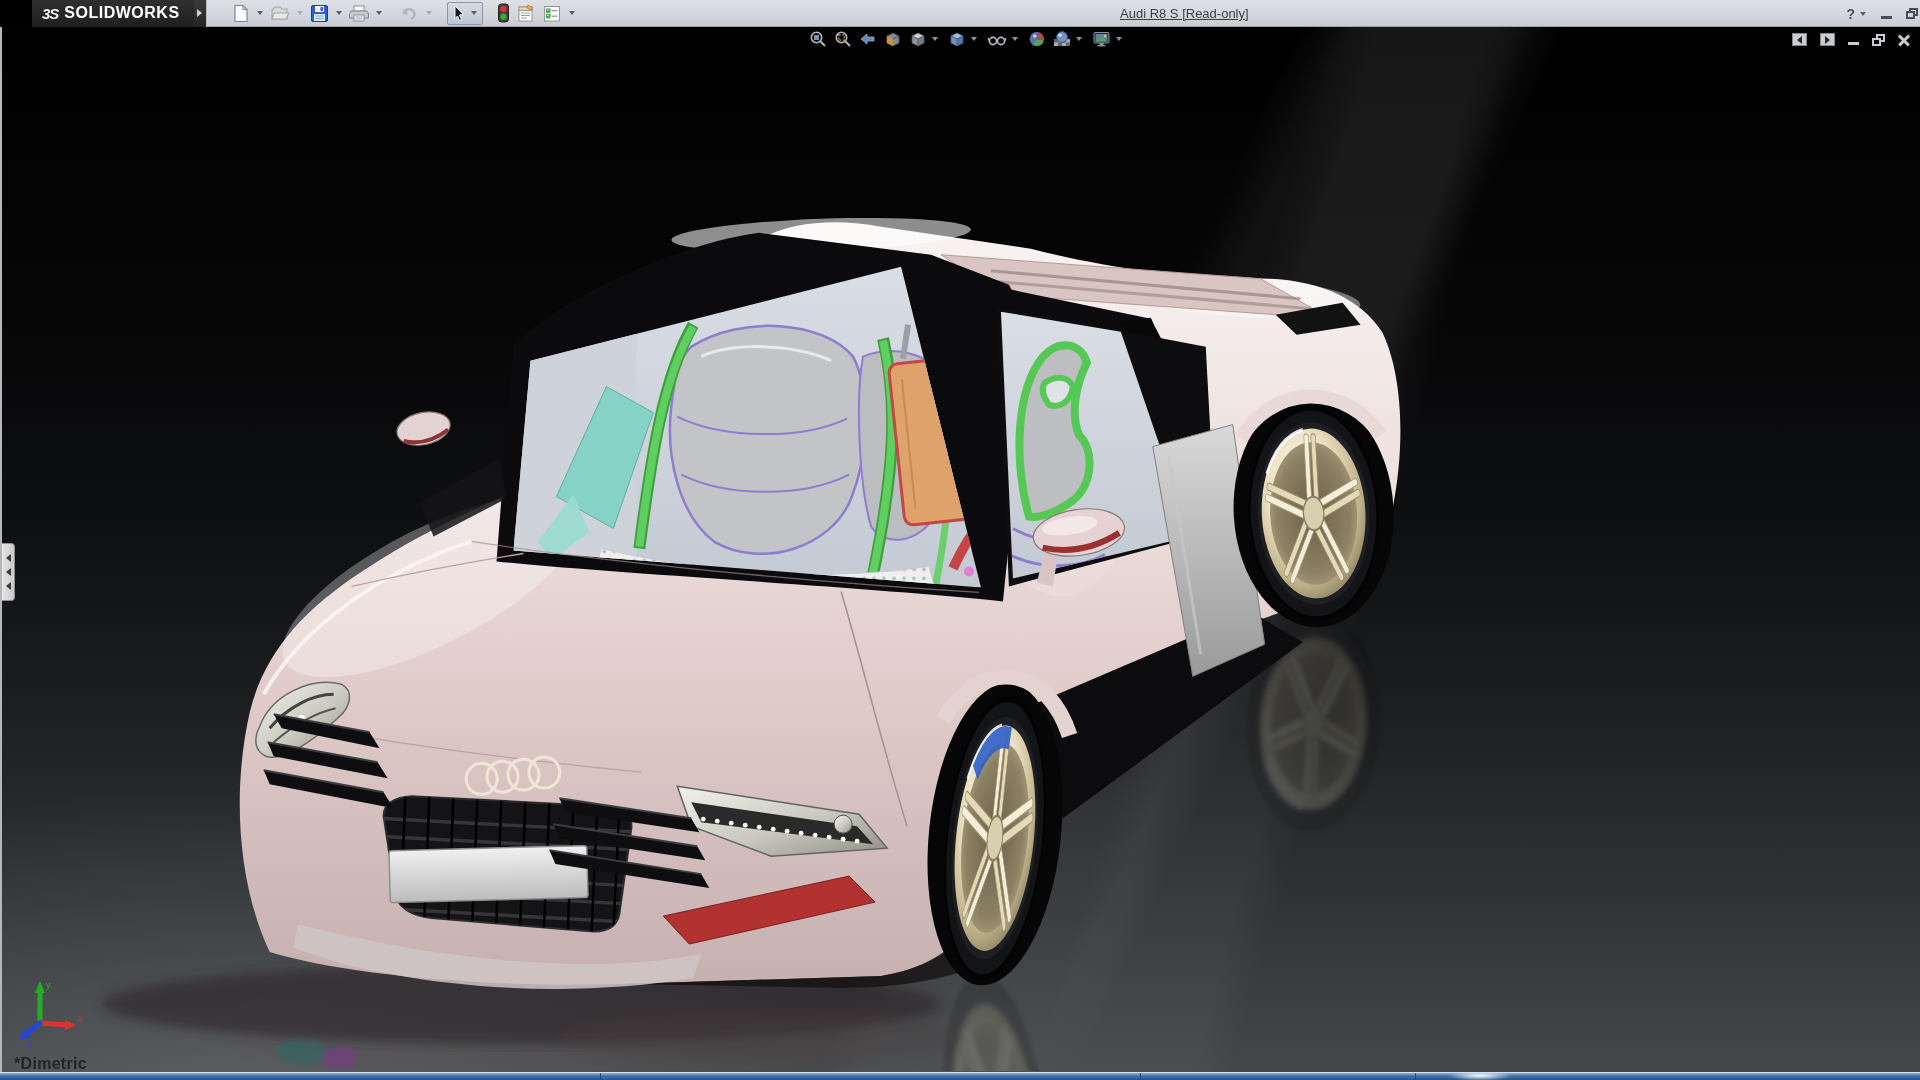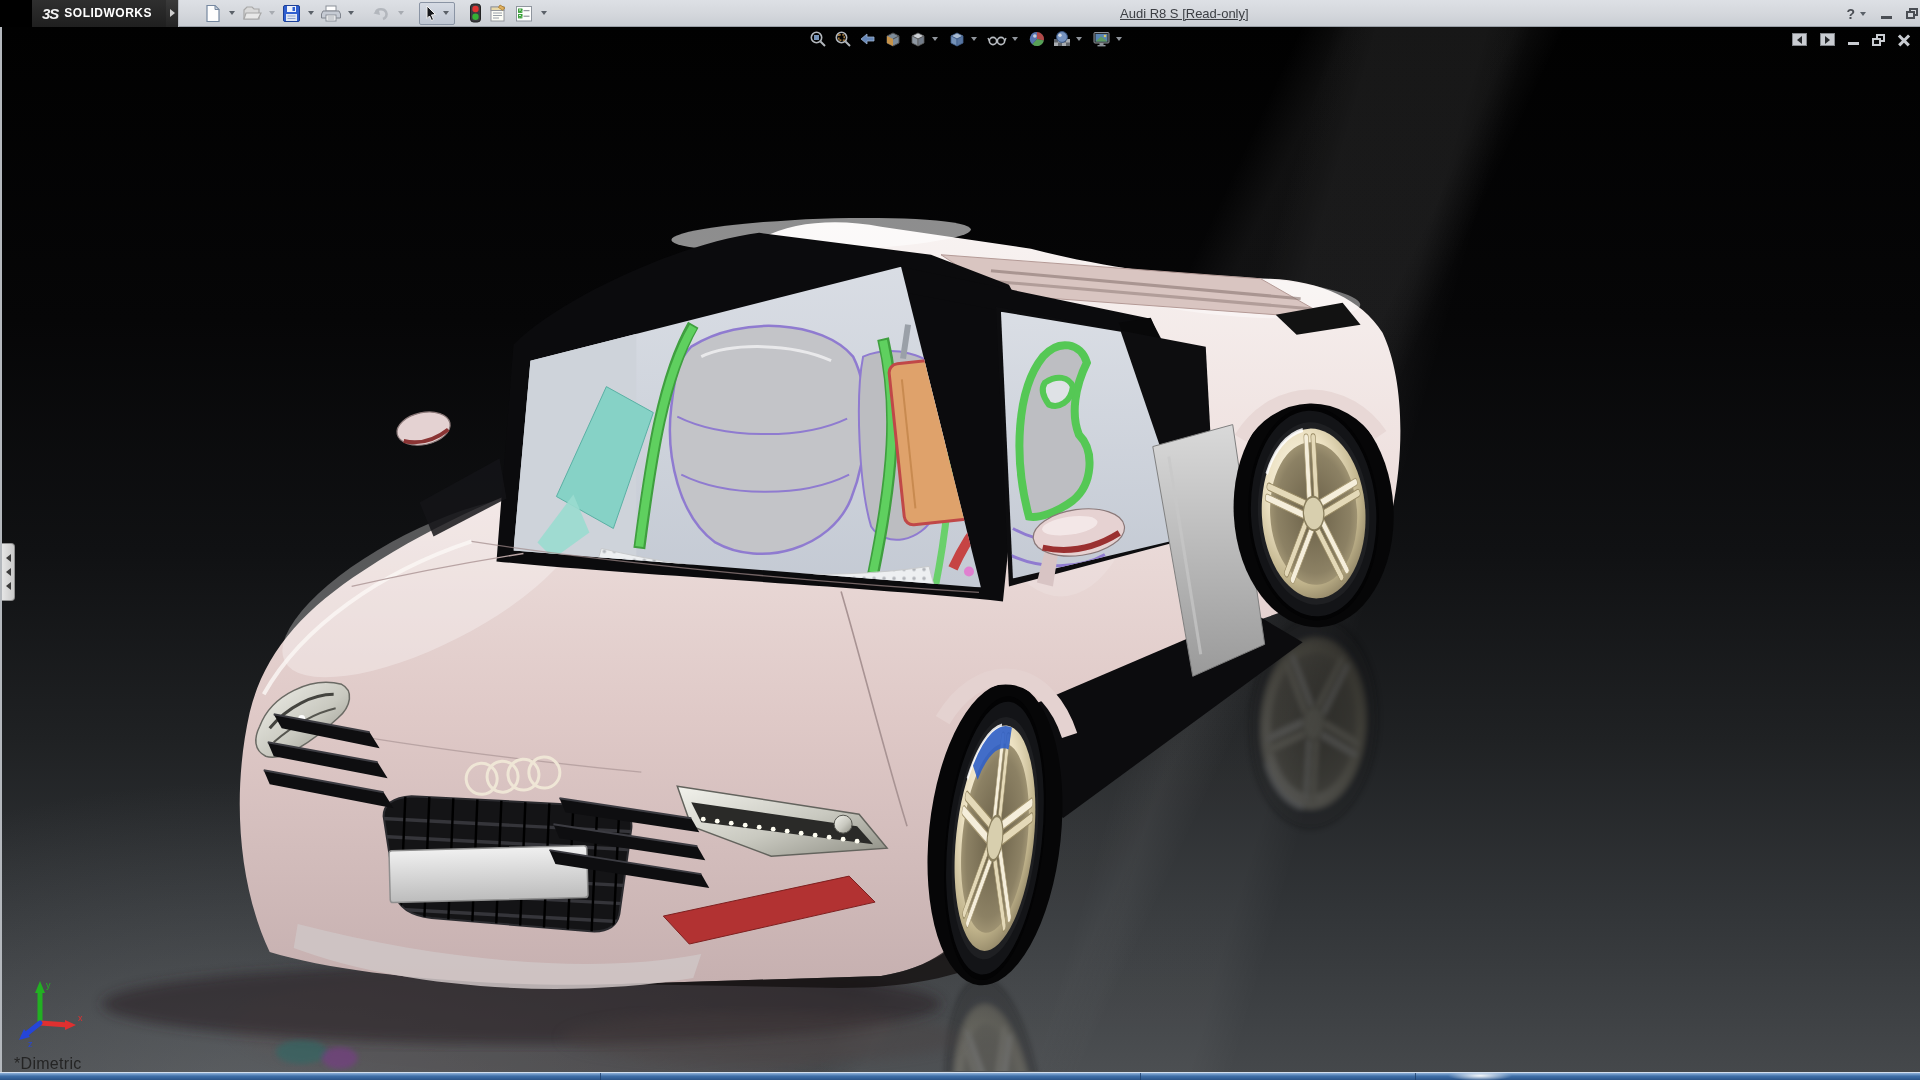--- a/index.html
+++ b/index.html
@@ -10,21 +10,21 @@
   .titlebar{
     position:absolute; top:0; left:0; width:1920px; height:27px;
     background:linear-gradient(180deg,#dde0e5 0%,#d4d7dc 55%,#c9cdd3 100%);
     border-bottom:1px solid #9aa0a8; display:flex; align-items:center; z-index:50;margin-left:32px;
   }
   .logo-block{
     height:27px; background:linear-gradient(180deg,#2f2f2f,#1f1f1f);
     display:flex; align-items:center; padding:0 14px 0 10px; color:#fff; gap:6px;
   }
   .brand-mark{ font-style:italic; font-weight:bold; font-size:15px; letter-spacing:-1px; color:#f2f2f2;}
-  .brand-name{ font-weight:bold; font-size:12px; letter-spacing:.5px; color:#fff;}
+  .brand-name{ font-weight:bold; font-size:16px; letter-spacing:.5px; color:#fff;}
   .flyout{
     width:13px; height:27px; background:linear-gradient(180deg,#3a3a3a,#242424);
     display:flex;align-items:center;justify-content:center; border-right:1px solid #b8bcc2;
   }
   .flyout .tri{ width:0;height:0;border-top:4px solid transparent;border-bottom:4px solid transparent;border-left:5px solid #cfcfcf;}
   .tb-icons{ display:flex; align-items:center; gap:2px; padding-left:22px; }
   .tb-item{ display:flex; align-items:center; height:23px; padding:0 2px; border-radius:2px; }
   .tb-item svg{ display:block; }
   .tb-item.pressed{ background:linear-gradient(180deg,#d6dbe4,#bfc6d2); border:1px solid #8a94a4; }
   .dd{ width:0;height:0;border-left:3.5px solid transparent;border-right:3.5px solid transparent;border-top:4px solid #5a6068; margin:0 3px;}
@@ -74,21 +74,21 @@
 
   
   .splitter{
     position:absolute; left:0; top:516px; width:13px; height:58px;
     background:linear-gradient(90deg,#e6e6e6,#c9c9c9); border:1px solid #8f8f8f; border-left:none;
     border-radius:0 4px 4px 0; display:flex; flex-direction:column; align-items:center; justify-content:center; gap:6px; z-index:20;
   }
   .splitter .arr{ width:0;height:0;border-top:4px solid transparent;border-bottom:4px solid transparent;border-right:5px solid #3a3a3a;}
 
   
-  .view-label{ position:absolute; left:12px; top:1028px; font-size:16px; color:#242424; letter-spacing:.3px; z-index:15;}
+  .view-label{ position:absolute; left:12px; top:1028px; font-size:16px; color:#242424; letter-spacing:.3px; z-index:15;font-weight:bold;}
   .triad{ position:absolute; left:14px; top:948px; z-index:15;}
 
   
   .bottombar{
     position:absolute; left:0; top:1072px; width:1920px; height:8px;
     background:
       radial-gradient(46px 7px at 1480px 40%, rgba(255,255,255,.95), rgba(255,255,255,0) 70%),
       linear-gradient(180deg,#8fb2da 0%,#3f6fa8 45%,#2a5489 100%);
     border-top:1px solid #d5e0ee; z-index:60;
   }

